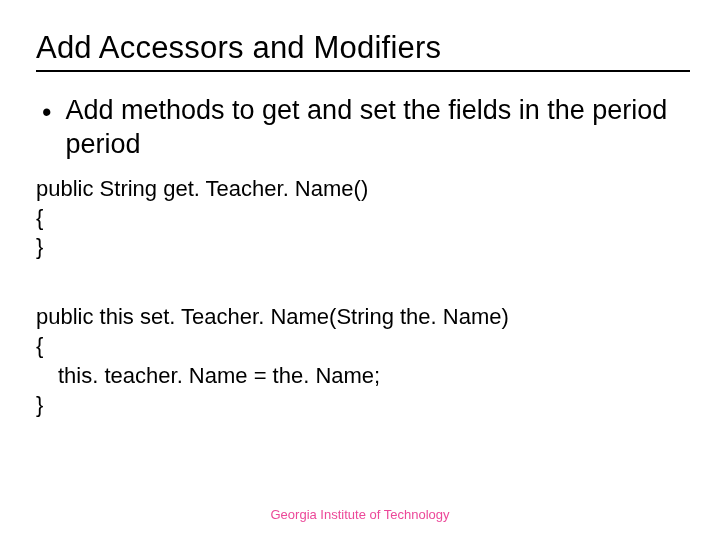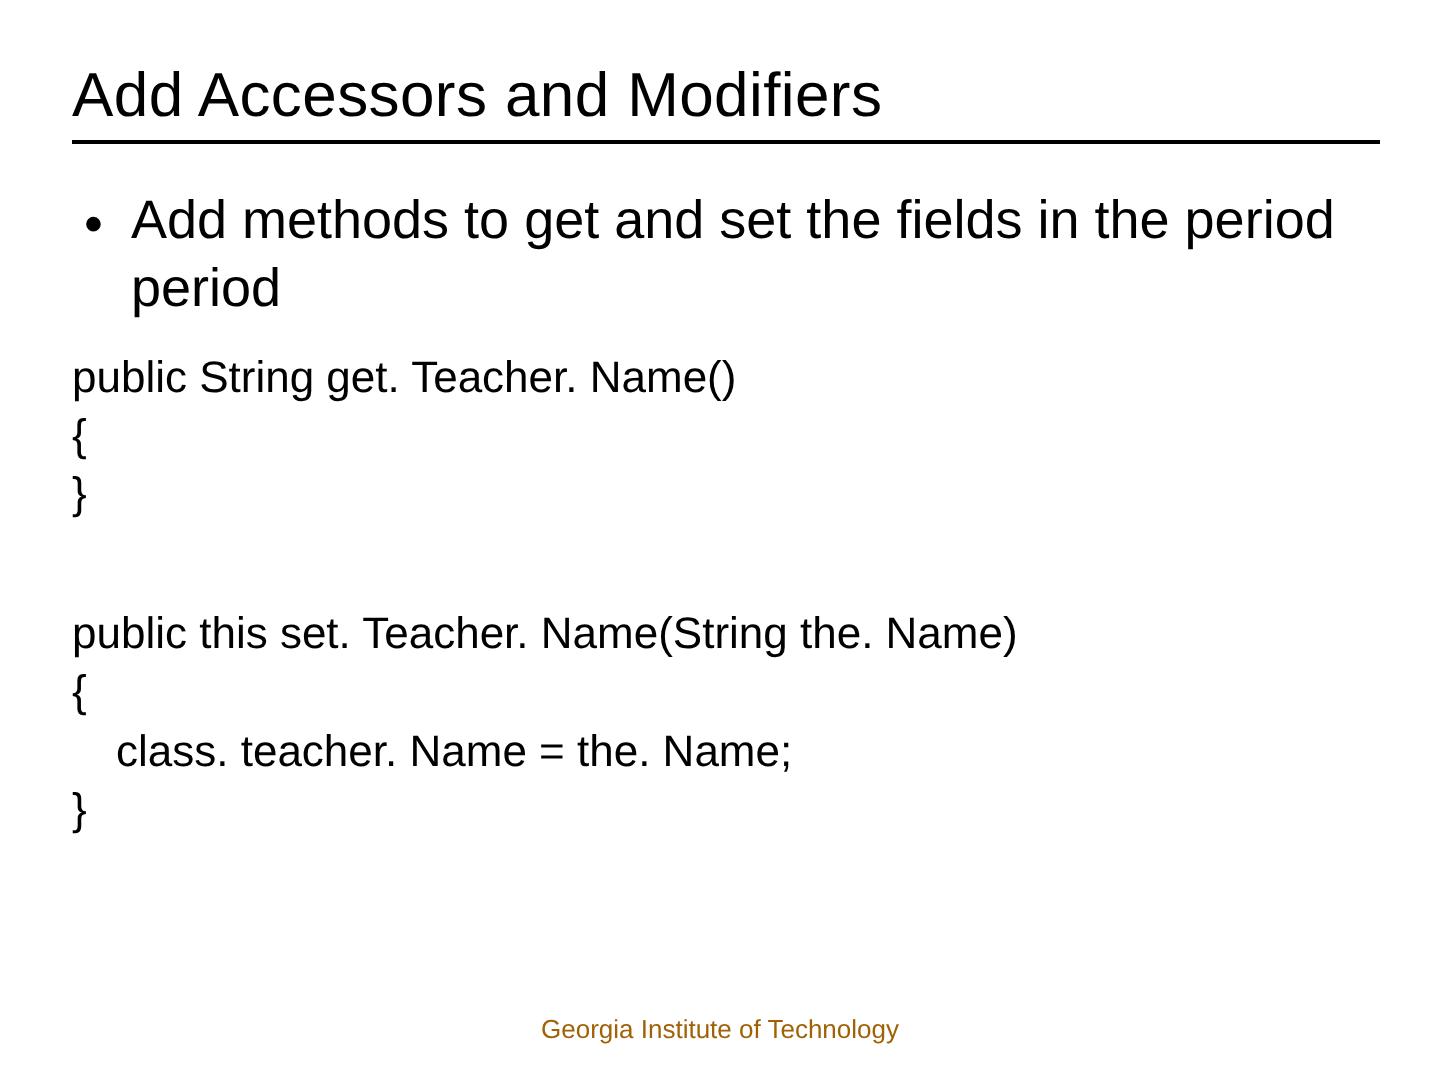--- a/index.html
+++ b/index.html
@@ -45,21 +45,21 @@
     .code-gap {
       height: 28px;
     }
     .footer {
       position: absolute;
       bottom: 18px;
       left: 0;
       right: 0;
       text-align: center;
       font-size: 13px;
-      color: #a16207;
+      color: #ec4899;
     }
   </style>
 </head>
 <body>
 
 <div class="slide">
   <h1 class="title">Add Accessors and Modifiers</h1>
 
   <div class="bullet">
     <span class="dot">•</span>
@@ -70,18 +70,18 @@
     <div class="code-line">public String get. Teacher. Name()</div>
     <div class="code-line">{</div>
     <div class="code-line">}</div>
   </div>
 
   <div class="code-gap"></div>
 
   <div class="code-block">
     <div class="code-line">public this set. Teacher. Name(String the. Name)</div>
     <div class="code-line">{</div>
-    <div class="code-line indent">class. teacher. Name = the. Name;</div>
+    <div class="code-line indent">this. teacher. Name = the. Name;</div>
     <div class="code-line">}</div>
   </div>
 </div>
 
 <div class="footer">Georgia Institute of Technology</div>
 
 </body></html>

